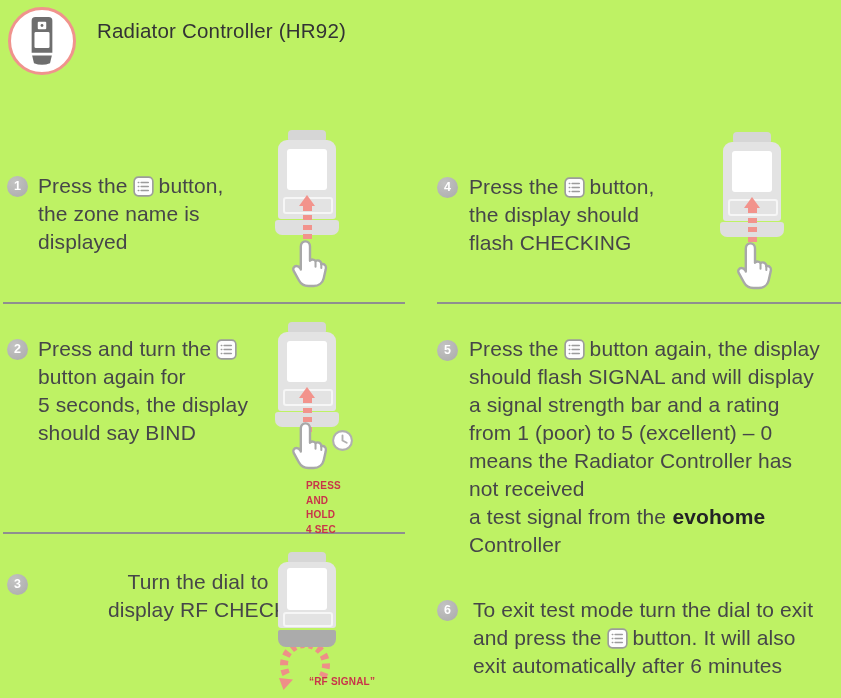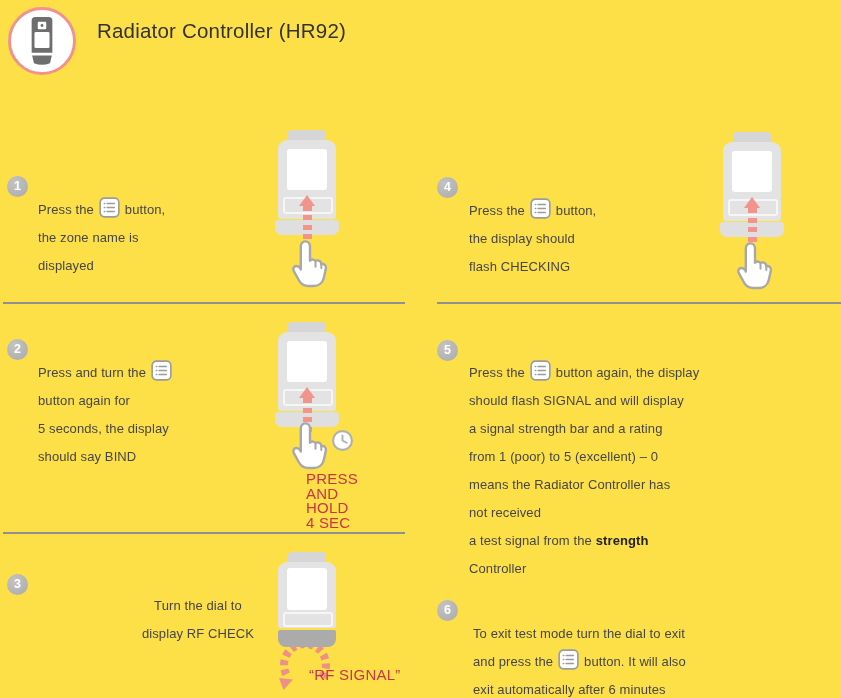--- a/index.html
+++ b/index.html
@@ -1,17 +1,17 @@
 <!DOCTYPE html>
 <html><head>
 <meta charset="utf-8">
 <style>
   html,body { margin:0; padding:0; background:#fff; }
   .page {
-    position:relative; width:841px; height:698px; background:#fde047;
+    position:relative; width:841px; height:698px; background:#bef264;
     font-family:"Liberation Sans", sans-serif; color:#464649; overflow:hidden;
   }
   
   .brand-badge {
     position:absolute; left:8px; top:7px; width:68px; height:68px;
     border:3.5px solid #f0938d; border-radius:50%; box-sizing:border-box;
     display:flex; align-items:center; justify-content:center; background:#fff;
   }
   .page-title {
     position:absolute; left:97px; top:18px; font-size:20.5px; line-height:26px;
@@ -21,22 +21,22 @@
   .divider { position:absolute; height:1.5px; background:#8f8f8f; }
   
   .step-badge {
     position:absolute; width:21px; height:21px; border-radius:50%;
     background:radial-gradient(circle at 35% 30%, #c3c3c3, #aaaaaa);
     color:#fff; font-size:12.5px; font-weight:bold; line-height:21px;
     text-align:center;
   }
   
   .step-text {
-    position:absolute; font-size:13px; line-height:28px; color:#464649;
-    white-space:pre-line; letter-spacing:0.1px;margin-top:24px;
+    position:absolute; font-size:21px; line-height:28px; color:#464649;
+    white-space:pre-line; letter-spacing:0.1px;
   }
   .step-text b { color:#232325; margin-left:0.3em; }
   .inline-menu-icon { display:inline-block; vertical-align:-4px; margin:0 5px; line-height:0; }
   
   .device { position:absolute; width:58px; z-index:1; }
   .d-cap { width:38px; height:11px; margin:0 auto; background:#d6d6d6; border-radius:4px 4px 2px 2px; }
   .d-body { position:relative; width:58px; height:79px; background:#e3e3e3; border-radius:9px 9px 3px 3px; margin-top:-1px; }
   .d-screen { position:absolute; top:9px; left:9px; width:40px; height:41px; background:#fff; border-radius:3px; }
   .d-btn { position:absolute; top:57px; left:5px; width:46px; height:13px; border:2px solid #f6f6f6; border-radius:3px; }
   .d-base { width:64px; height:15px; margin-left:-3px; background:#dfdfdf; border-radius:3px 3px 7px 7px; margin-top:1px; }
@@ -46,22 +46,22 @@
   .d-dial { width:58px; height:17px; background:#ababab; border-radius:2px 2px 8px 8px; margin-top:2px; }
   
   .press-arrow { position:absolute; width:17px; z-index:2; }
   .pa-head { width:0; height:0; border-left:8.5px solid transparent; border-right:8.5px solid transparent; border-bottom:11px solid #f2938c; }
   .pa-dash { width:9px; margin:0 auto; background:repeating-linear-gradient(to bottom,#f2938c 0 5px,transparent 5px 9.5px); }
   .hand-icon { position:absolute; z-index:3; line-height:0; }
   .clock-icon { position:absolute; z-index:3; line-height:0; }
   .rotate-icon { position:absolute; line-height:0; }
   
   .red-label {
-    position:absolute; font-size:15px; font-weight:normal; color:#c9344a;
-    line-height:14.6px; white-space:pre-line; letter-spacing:0.2px; z-index:4;
+    position:absolute; font-size:10px; font-weight:bold; color:#c9344a;
+    line-height:14.6px; white-space:pre-line; letter-spacing:0.2px; z-index:4;margin-top:7px;
   }
 </style>
 </head>
 <body>
 
 <div class="page">
 
   <div class="brand-badge">
     <svg width="32" height="49" viewBox="0 0 34 52">
       <path d="M6 4 Q6 0 10 0 H24 Q28 0 28 4 V38 H6 Z" fill="#6e6e6e"></path>
@@ -220,21 +220,21 @@
             <line x1="5.6" y1="6.8" x2="6" y2="6.8"></line>
             <line x1="5.6" y1="11" x2="6" y2="11"></line>
             <line x1="5.6" y1="15.2" x2="6" y2="15.2"></line>
           </g>
         </svg></span><span>button again, the display
 should flash SIGNAL and will display
 a signal strength bar and a rating
 from 1 (poor) to 5 (excellent) – 0
 means the Radiator Controller has
 not received
-a test signal from the</span><b>strength</b><span>
+a test signal from the</span><b>evohome</b><span>
 Controller</span></div>
 
   <div class="step-badge" style="left:437px; top:600px;"><span>6</span></div>
   <div class="step-text" style="left:473px; top:596px; width:372px;"><span>To exit test mode turn the dial to exit
 and press the</span><span class="inline-menu-icon"><svg width="21" height="21" viewBox="0 0 22 22">
           <rect x="1.2" y="1.2" width="19.6" height="19.6" rx="4.5" fill="#fdfdfd" stroke="#9c9c9c" stroke-width="1.7"></rect>
           <g stroke="#9c9c9c" stroke-width="1.6" stroke-linecap="round">
             <line x1="8.5" y1="6.8" x2="16" y2="6.8"></line>
             <line x1="8.5" y1="11" x2="16" y2="11"></line>
             <line x1="8.5" y1="15.2" x2="16" y2="15.2"></line>

